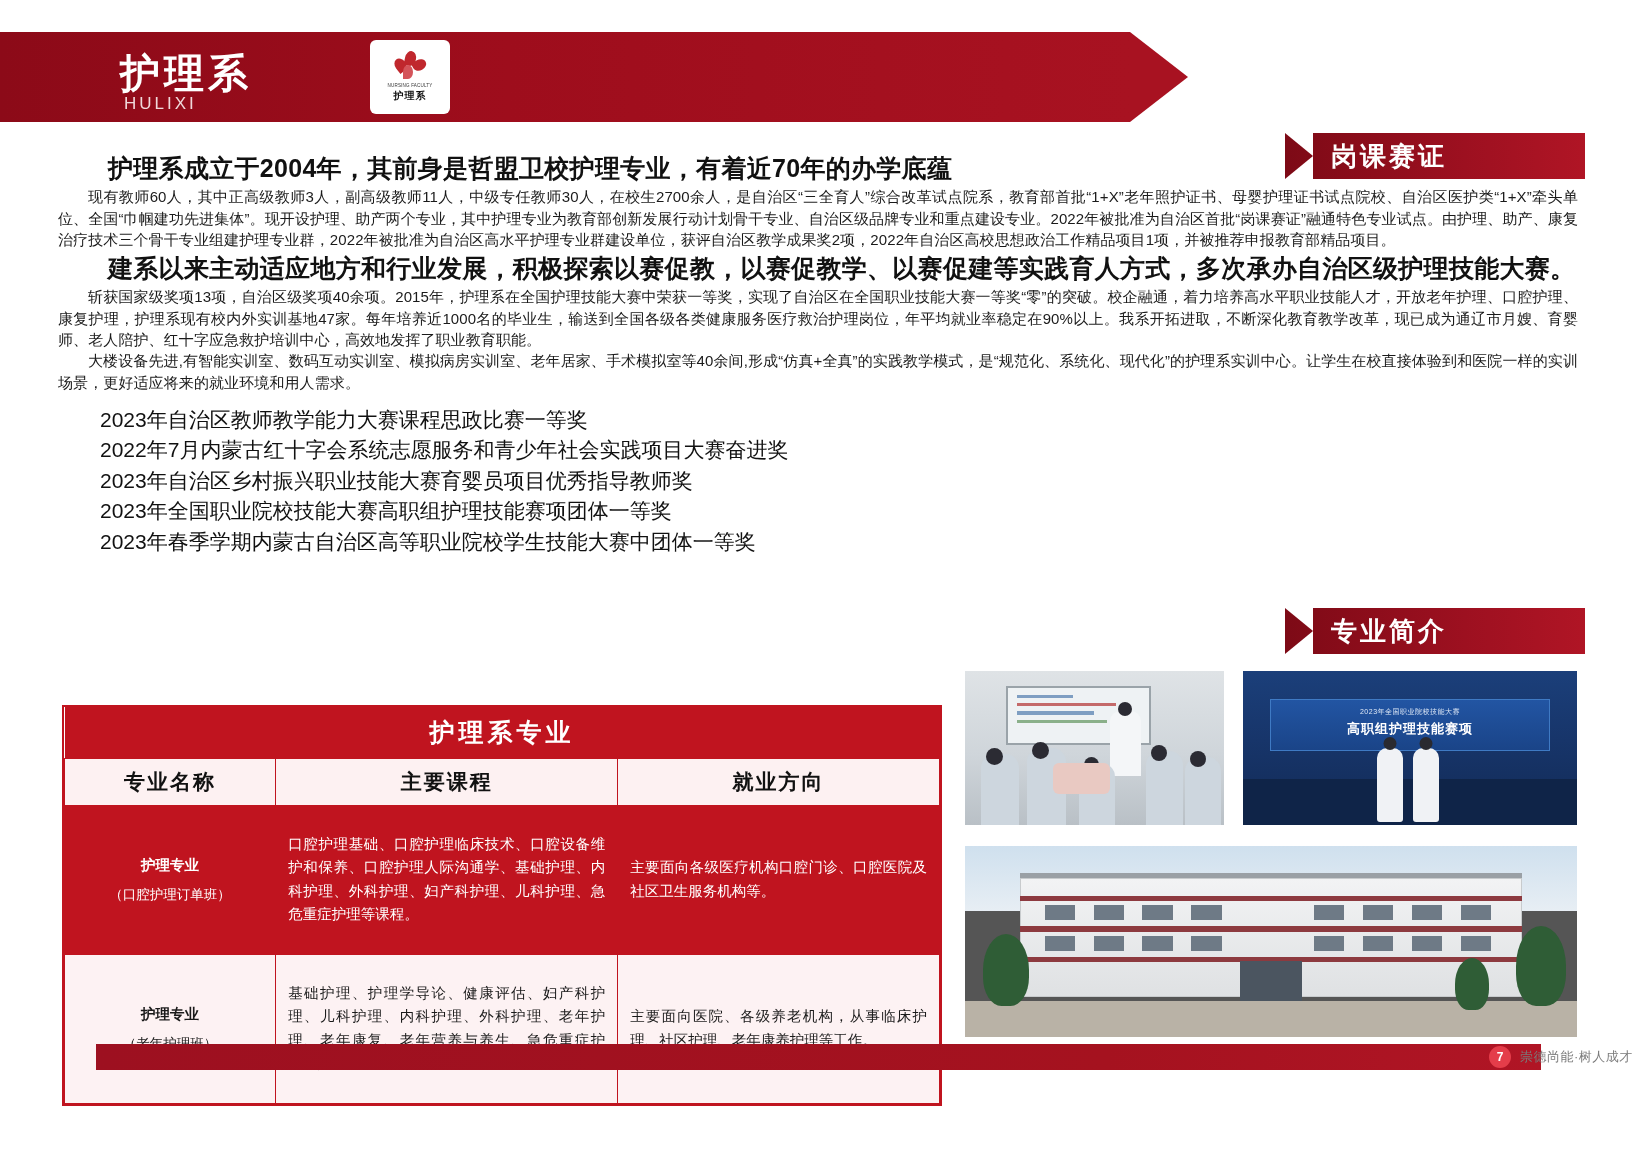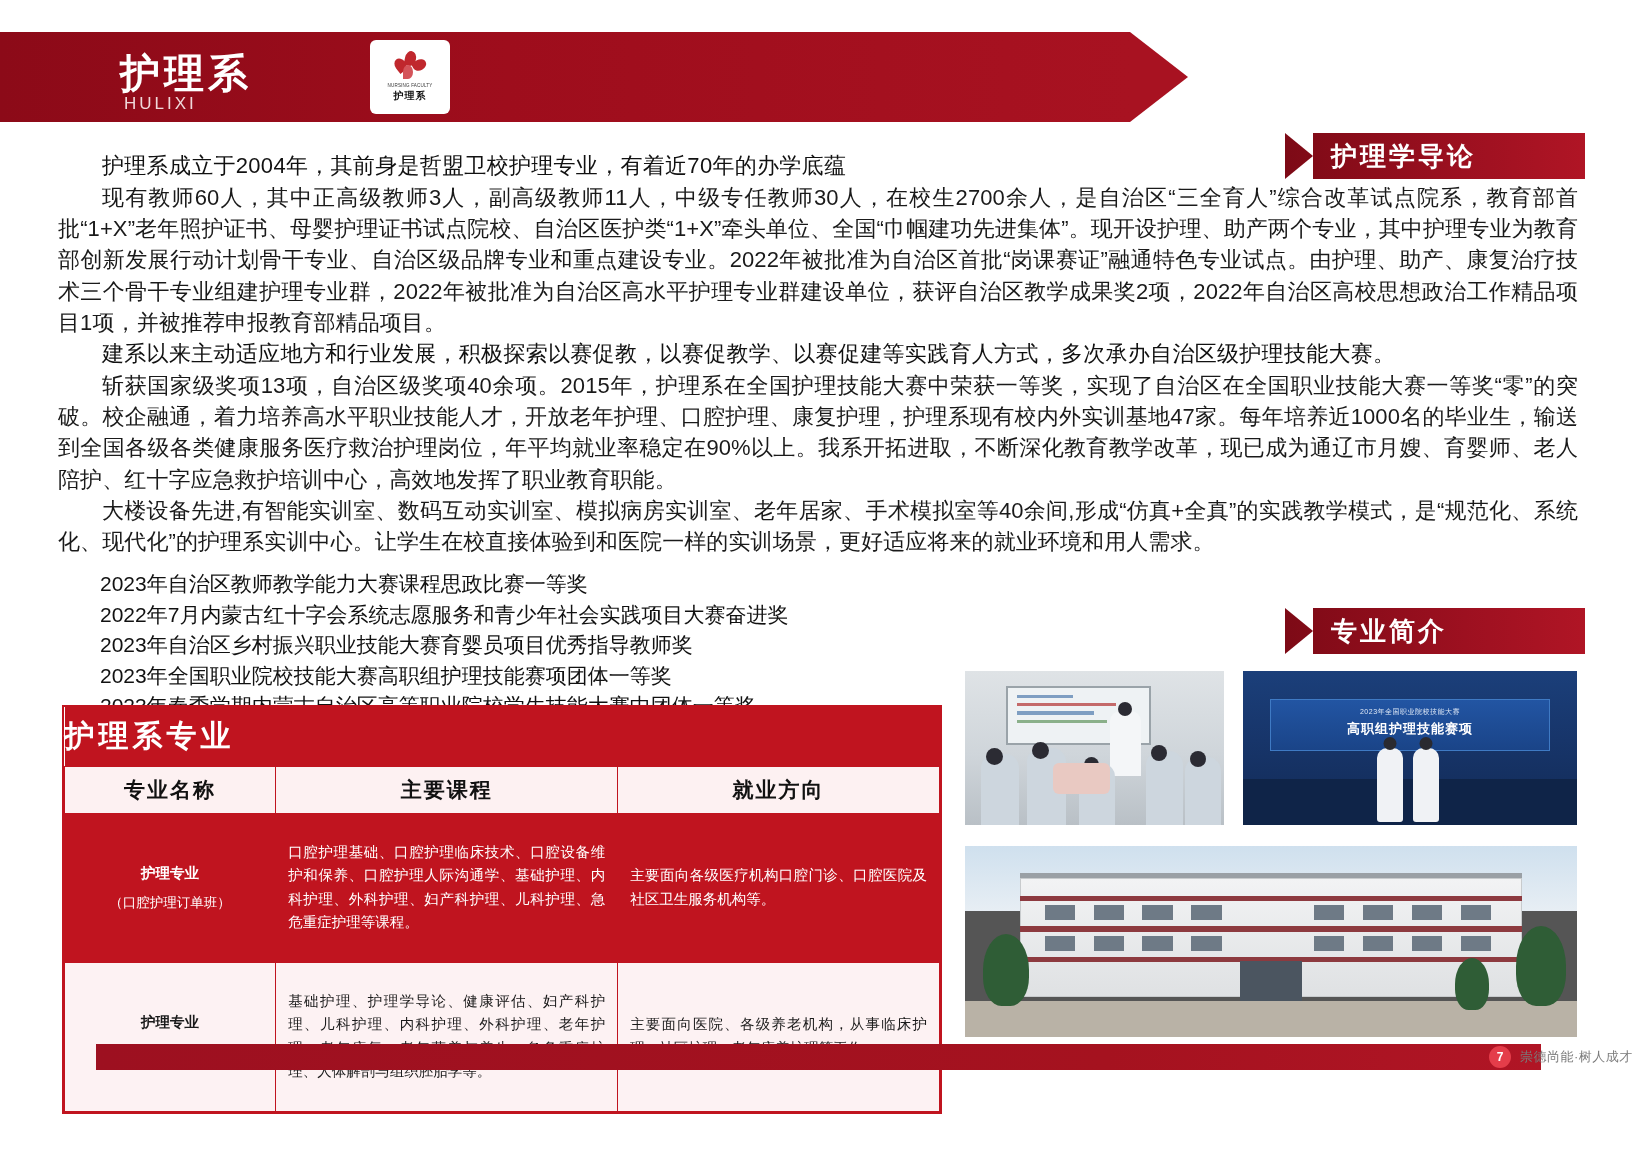--- a/index.html
+++ b/index.html
@@ -91,29 +91,29 @@
   .ribbon-2 { left: 1285px; top: 608px; width: 300px; }
 
   
   .content {
     position: absolute;
     left: 58px; top: 150px;
     width: 1520px;
   }
   p { margin: 0; }
   .lead {
-    font-size: 22px;
-    font-weight: normal;
+    font-size: 25px;
+    font-weight: bold;
     line-height: 1.45;
     text-indent: 2em;
     color: #111;
     letter-spacing: .3px;
   }
   .body {
-    font-size: 22px;
+    font-size: 15px;
     line-height: 1.42;
     text-indent: 2em;
     color: #1a1a1a;
     text-align: justify;
     letter-spacing: .1px;
   }
   .award-list {
     margin-top: 12px;
     font-size: 21px;
     line-height: 1.45;
@@ -126,22 +126,23 @@
   .table-wrap {
     position: absolute;
     left: 62px; top: 705px;
     width: 880px;
     border: 2px solid #c0141f;
   }
   table { border-collapse: collapse; width: 100%; }
   .tbl-title td {
     background: #c0141f;
     color: #fff;
-    font-size: 30px;
-    font-weight: bold;
+    font-size: 25px;
+    font-weight: bold;
+    text-align: center;
     letter-spacing: 4px;
     padding: 9px 0;
   }
   .tbl-head td {
     background: #fdf1f2;
     color: #111;
     font-size: 21px;
     font-weight: bold;
     text-align: center;
     padding: 9px 0;
@@ -248,21 +249,21 @@
       <span class="petal" style="left:3px;top:7px;width:11px;height:14px;transform:rotate(-38deg);"></span>
       <span class="petal" style="left:22px;top:7px;width:11px;height:14px;transform:rotate(62deg);"></span>
       <span class="petal" style="left:11px;top:14px;width:10px;height:14px;transform:rotate(0deg);background:#d4545a;"></span>
     </div>
     <div class="logo-en">NURSING FACULTY</div>
     <div class="logo-cn">护理系</div>
   </div>
 </div>
 
 <div class="ribbon ribbon-1">
-  <span>护理学导论</span>
+  <span>岗课赛证</span>
 </div>
 <div class="ribbon ribbon-2">
   <span>专业简介</span>
 </div>
 
 <div class="content">
   <p class="lead">护理系成立于2004年，其前身是哲盟卫校护理专业，有着近70年的办学底蕴</p>
   <p class="body">现有教师60人，其中正高级教师3人，副高级教师11人，中级专任教师30人，在校生2700余人，是自治区“三全育人”综合改革试点院系，教育部首批“1+X”老年照护证书、母婴护理证书试点院校、自治区医护类“1+X”牵头单位、全国“巾帼建功先进集体”。现开设护理、助产两个专业，其中护理专业为教育部创新发展行动计划骨干专业、自治区级品牌专业和重点建设专业。2022年被批准为自治区首批“岗课赛证”融通特色专业试点。由护理、助产、康复治疗技术三个骨干专业组建护理专业群，2022年被批准为自治区高水平护理专业群建设单位，获评自治区教学成果奖2项，2022年自治区高校思想政治工作精品项目1项，并被推荐申报教育部精品项目。</p>
   <p class="lead">建系以来主动适应地方和行业发展，积极探索以赛促教，以赛促教学、以赛促建等实践育人方式，多次承办自治区级护理技能大赛。</p>
   <p class="body">斩获国家级奖项13项，自治区级奖项40余项。2015年，护理系在全国护理技能大赛中荣获一等奖，实现了自治区在全国职业技能大赛一等奖“零”的突破。校企融通，着力培养高水平职业技能人才，开放老年护理、口腔护理、康复护理，护理系现有校内外实训基地47家。每年培养近1000名的毕业生，输送到全国各级各类健康服务医疗救治护理岗位，年平均就业率稳定在90%以上。我系开拓进取，不断深化教育教学改革，现已成为通辽市月嫂、育婴师、老人陪护、红十字应急救护培训中心，高效地发挥了职业教育职能。</p>

